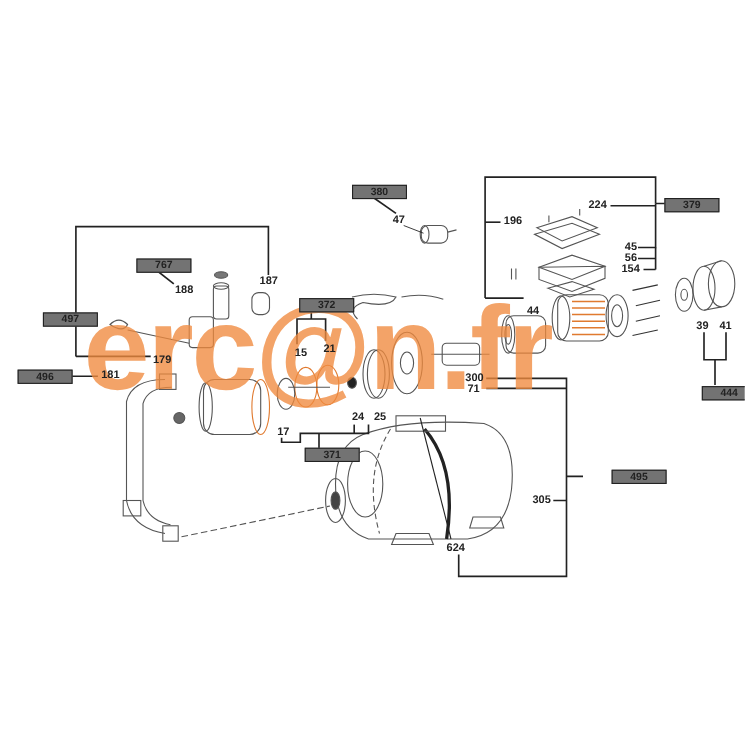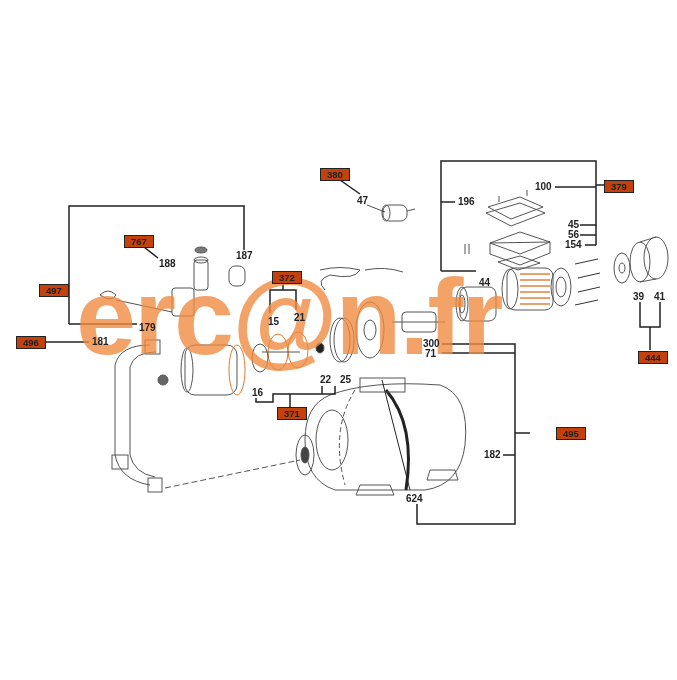--- a/index.html
+++ b/index.html
@@ -1,19 +1,19 @@
 <!DOCTYPE html>
 <html><head>
 <meta charset="utf-8">
 <style>
   html, body { margin:0; padding:0; background:#ffffff; }
   body { width:677px; height:680px; position:relative; overflow:hidden; font-family:"Liberation Sans", sans-serif; }
   #diagram { position:absolute; left:0; top:0; width:677px; height:680px; }
   .lbl { position:absolute; font-size:10px; font-weight:bold; color:#222; line-height:10px; white-space:nowrap; }
-  .box { position:absolute; font-size:9.5px; font-weight:bold; color:#222; border:1.5px solid #222; padding:0 6px; line-height:11px; background:#c2410c; white-space:nowrap; }
+  .box { position:absolute; font-size:9.5px; font-weight:bold; color:#222; border:1.5px solid #222; padding:0 16px; line-height:11px; background:#737373; white-space:nowrap; }
   .wm { position:absolute; left:62px; top:262px; font-size:108px; font-weight:bold; color:#f08a3e; opacity:0.78; letter-spacing:-2px; font-family:"Liberation Sans", sans-serif; line-height:110px; pointer-events:none;margin-left:14px; }
 </style>
 </head>
 <body>
 
 <div id="diagram">
 
   <svg width="677" height="680" viewBox="0 0 677 680" style="position:absolute;left:0;top:0">
     <g fill="none" stroke="#555" stroke-width="1">
 
@@ -196,34 +196,34 @@
   <div class="box" style="left:604px;top:180px">379</div>
   <div class="box" style="left:124px;top:235px">767</div>
   <div class="box" style="left:39px;top:284px">497</div>
   <div class="box" style="left:272px;top:271px">372</div>
   <div class="box" style="left:16px;top:336px">496</div>
   <div class="box" style="left:638px;top:351px">444</div>
   <div class="box" style="left:277px;top:407px">371</div>
   <div class="box" style="left:556px;top:427px">495</div>
 
   <div class="lbl" style="left:357px;top:196px">47</div>
-  <div class="lbl" style="left:535px;top:182px">100</div>
+  <div class="lbl" style="left:535px;top:182px">224</div>
   <div class="lbl" style="left:458px;top:197px">196</div>
   <div class="lbl" style="left:568px;top:220px">45</div>
   <div class="lbl" style="left:568px;top:230px">56</div>
   <div class="lbl" style="left:565px;top:240px">154</div>
   <div class="lbl" style="left:479px;top:278px">44</div>
   <div class="lbl" style="left:236px;top:251px">187</div>
   <div class="lbl" style="left:159px;top:259px">188</div>
   <div class="lbl" style="left:633px;top:292px">39</div>
   <div class="lbl" style="left:654px;top:292px">41</div>
   <div class="lbl" style="left:268px;top:317px">15</div>
   <div class="lbl" style="left:294px;top:313px">21</div>
   <div class="lbl" style="left:139px;top:323px">179</div>
   <div class="lbl" style="left:92px;top:337px">181</div>
   <div class="lbl" style="left:423px;top:339px">300</div>
   <div class="lbl" style="left:425px;top:349px">71</div>
-  <div class="lbl" style="left:320px;top:375px">22</div>
+  <div class="lbl" style="left:320px;top:375px">24</div>
   <div class="lbl" style="left:340px;top:375px">25</div>
-  <div class="lbl" style="left:252px;top:388px">16</div>
-  <div class="lbl" style="left:484px;top:450px">182</div>
+  <div class="lbl" style="left:252px;top:388px">17</div>
+  <div class="lbl" style="left:484px;top:450px">305</div>
   <div class="lbl" style="left:406px;top:494px">624</div>
 </div>
 
 </body></html>

